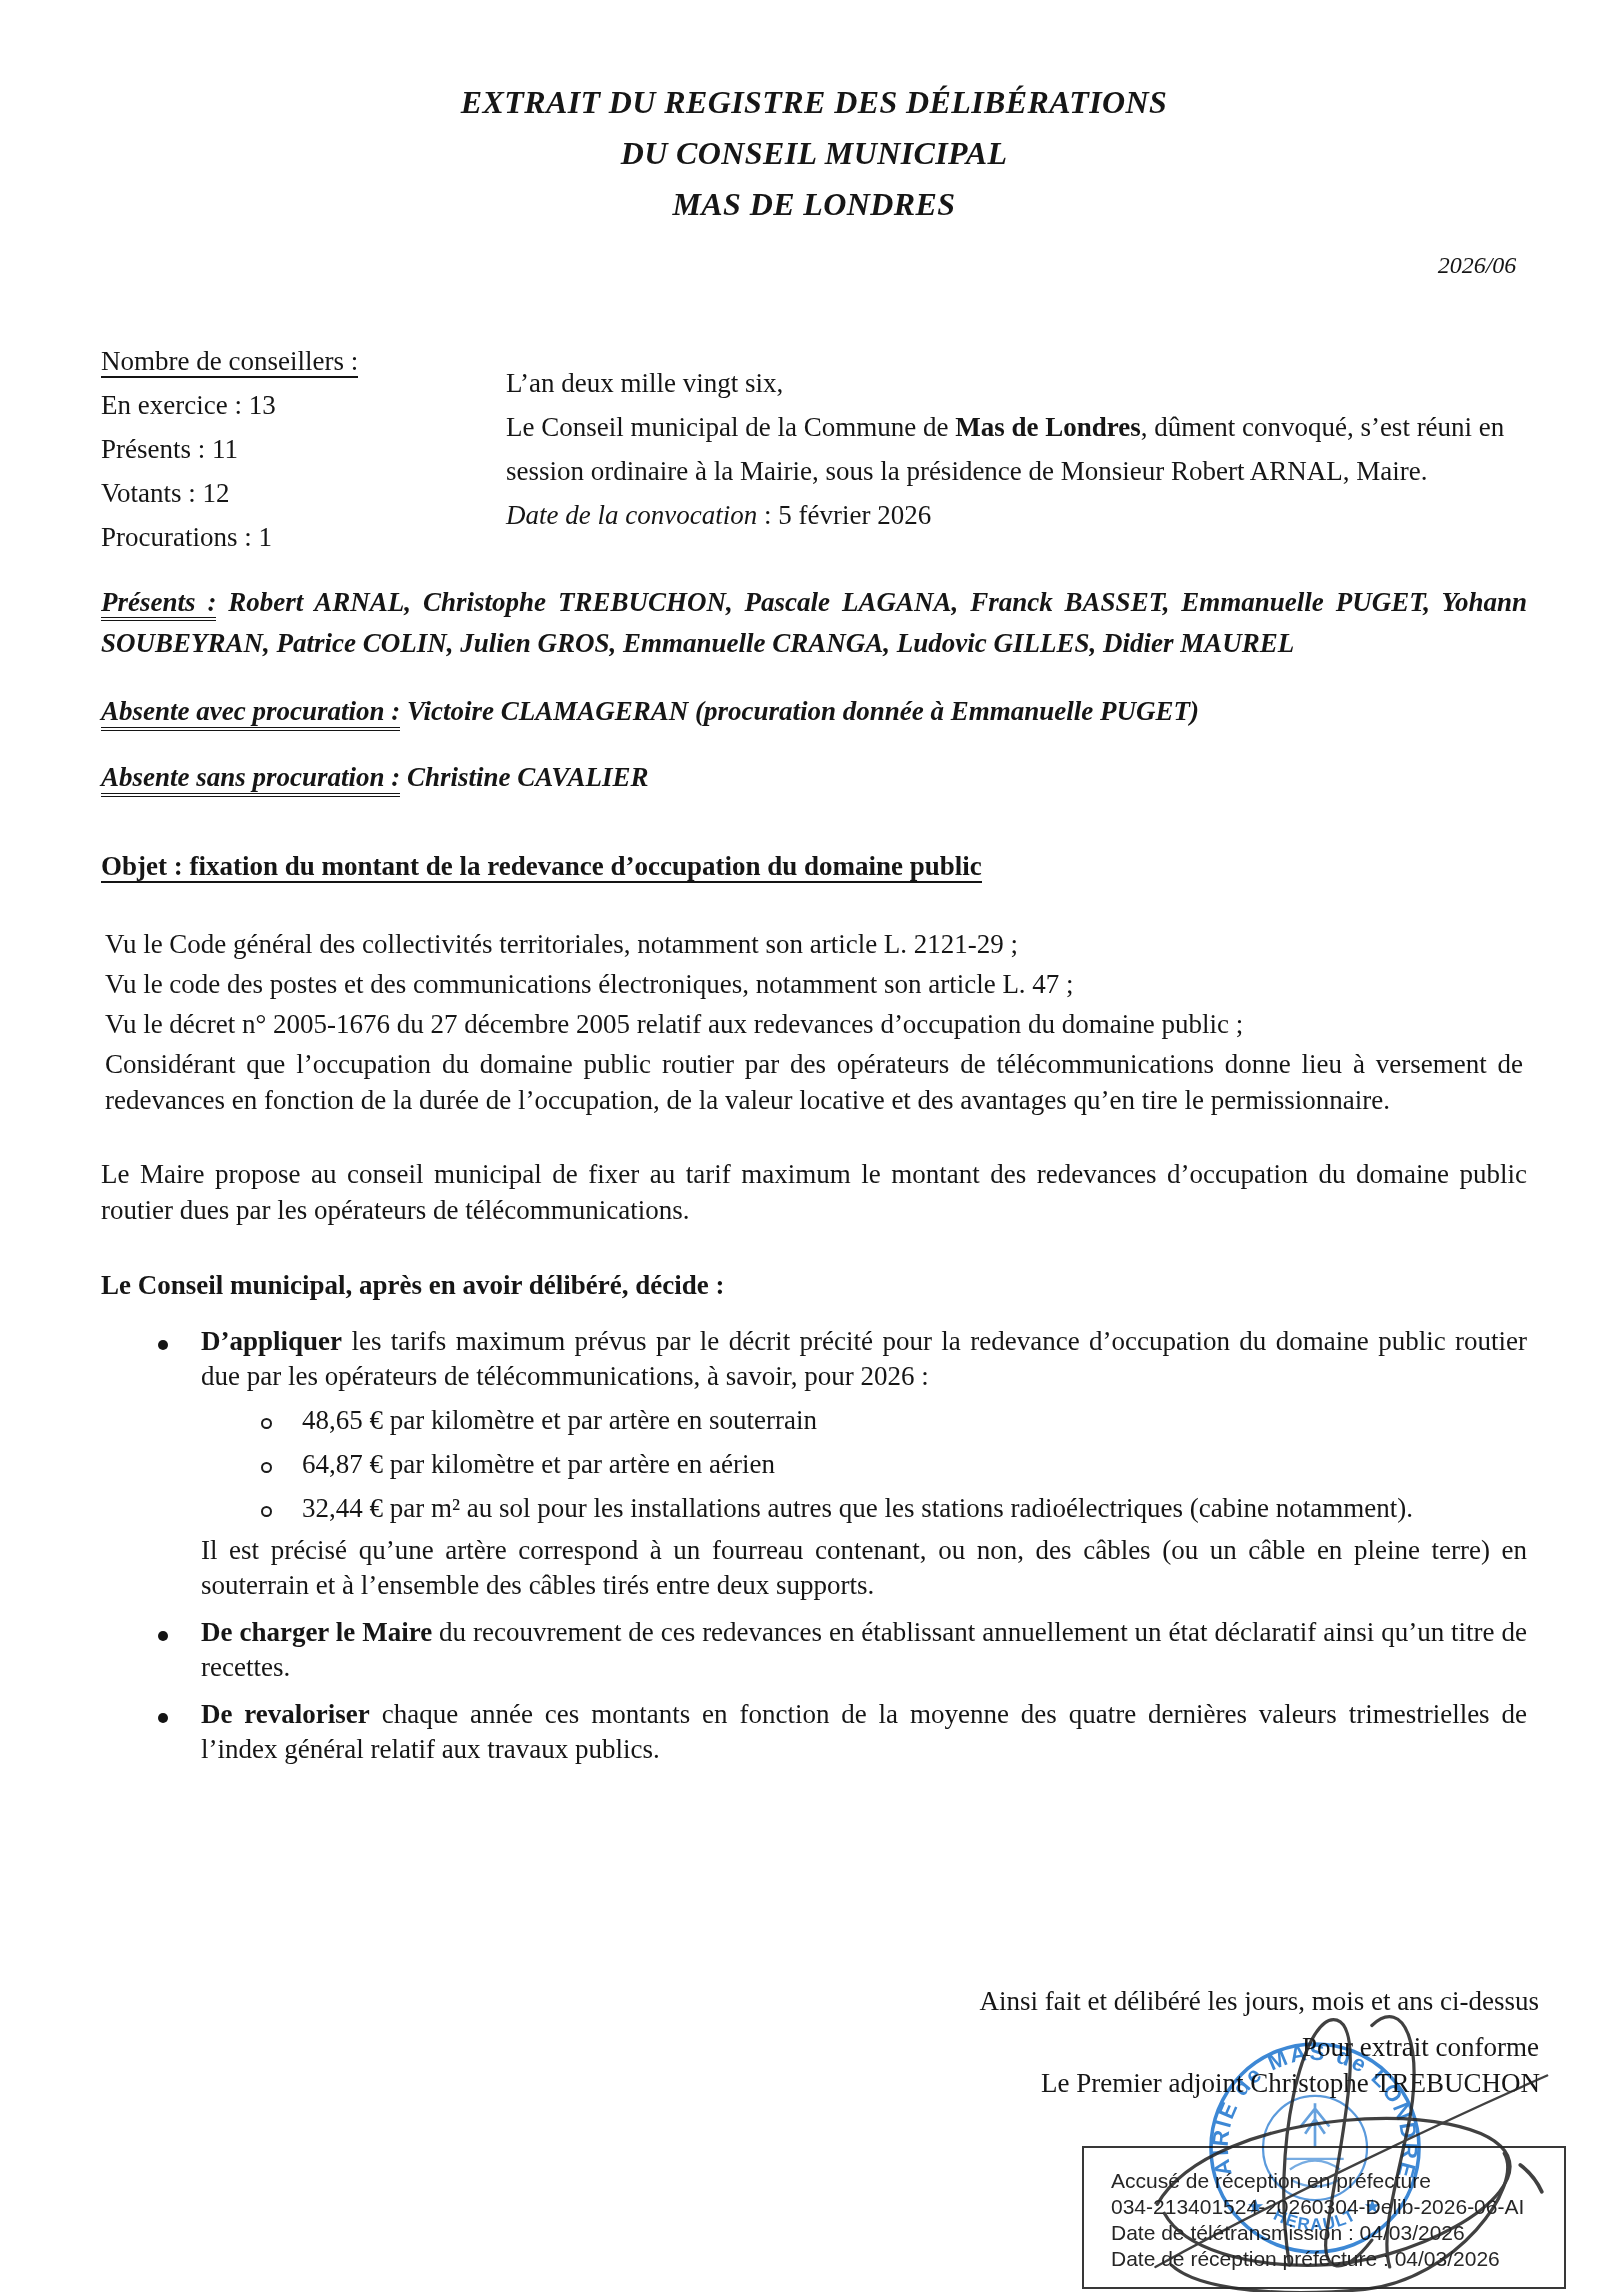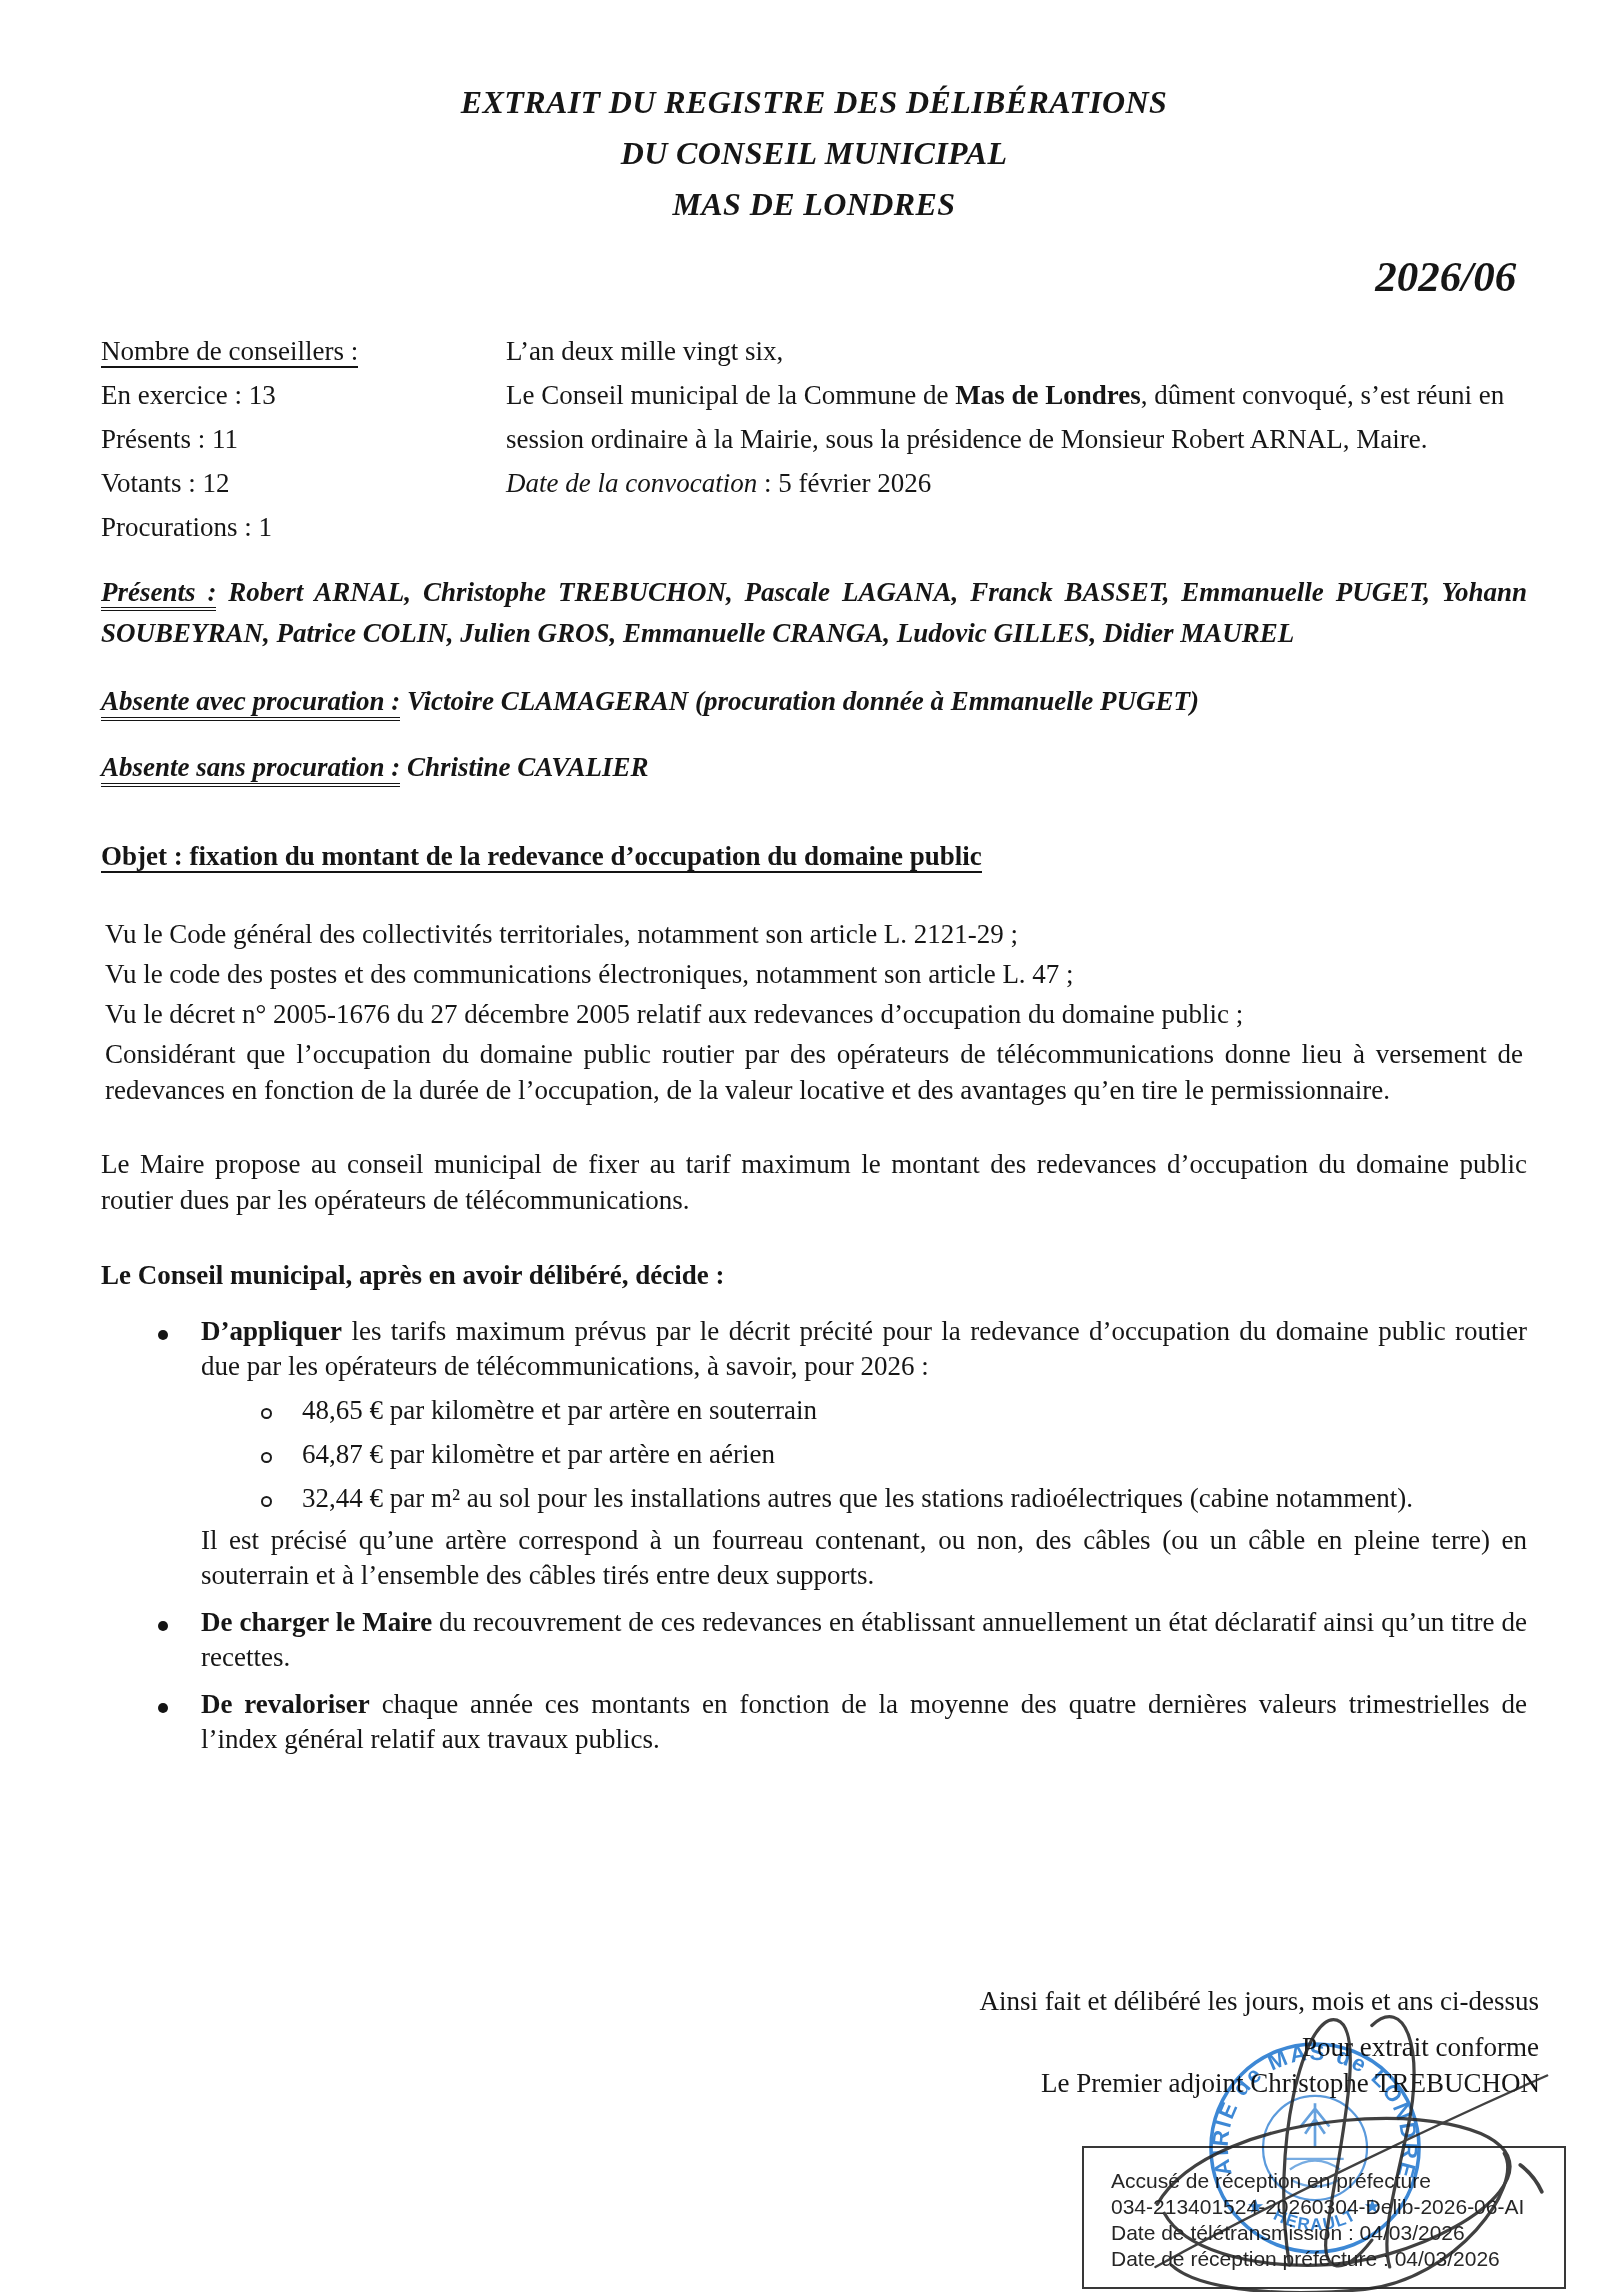--- a/index.html
+++ b/index.html
@@ -1,21 +1,21 @@
 <!DOCTYPE html>
 <html style="font-size:14.3px"><head>
 <meta charset="utf-8">
 <style>
   html,body{margin:0;padding:0;background:#e8e8e8;}
   .page{position:relative;width:1621px;height:2293px;background:#ffffff;overflow:hidden;
         font-family:"Liberation Serif","DejaVu Serif",serif;color:#161616;font-size:27px;}
   .content{position:absolute;inset:0;padding:77px 94px 0 101px;box-sizing:border-box;}
   .title{text-align:center;font-weight:bold;font-style:italic;font-size:32px;line-height:51px;letter-spacing:0.4px;}
-  .doc-number{text-align:right;font-weight:bold;font-style:italic;font-size:43px;margin-top:21.5px;padding-right:10.7px;}
-  .info-row{display:flex;margin-top:28px;line-height:44px;}
+  .doc-number{text-align:right;font-weight:normal;font-style:italic;font-size:24px;margin-top:21.5px;padding-right:10.7px;}
+  .info-row{display:flex;margin-top:60px;line-height:44px;align-items:center;}
   .info-left{width:405px;flex:none;}
   .u-head{border-bottom:2.7px solid #141414;padding-bottom:0.9px;}
   .info-right{flex:1;}
   .it{font-style:italic;}
   .b{font-weight:bold;}
   .presents{margin-top:23px;text-align:justify;font-weight:bold;font-style:italic;line-height:41px;}
   .lbl-u{border-bottom:4.5px double #141414;padding-bottom:0.9px;}
   .absente{margin-top:29.6px;font-weight:bold;font-style:italic;line-height:36px;}
   .objet{margin-top:52px;font-weight:bold;line-height:38px;}
   .objet span{border-bottom:2.7px solid #141414;padding-bottom:0;}

